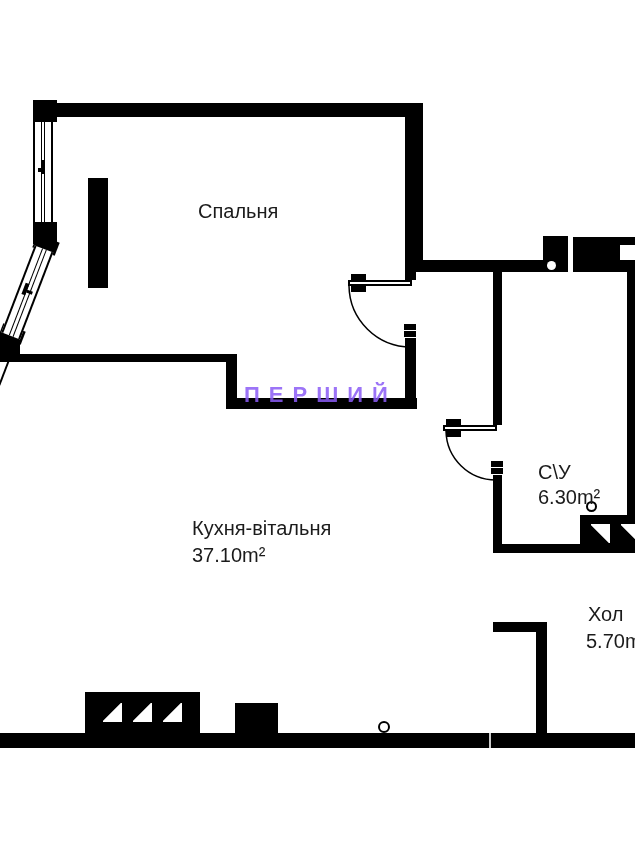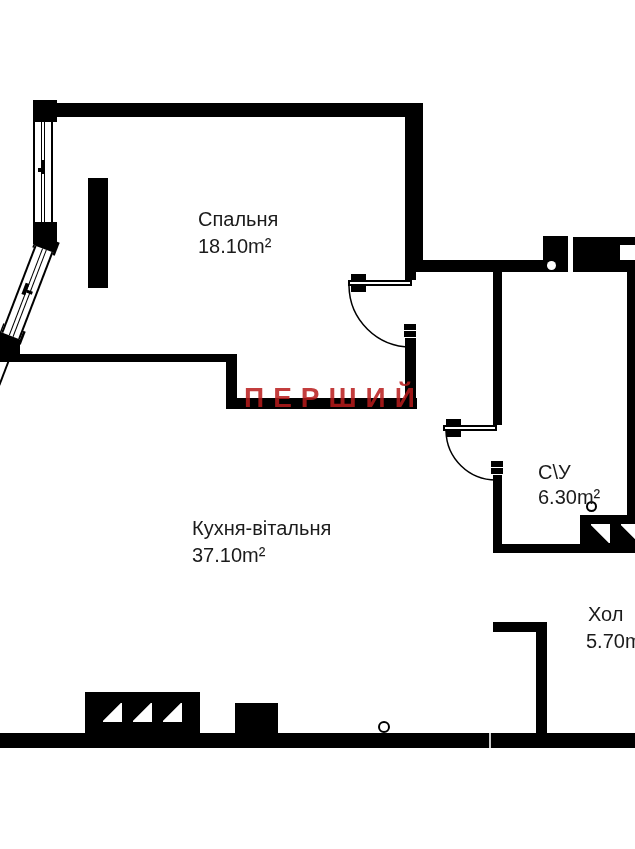--- a/index.html
+++ b/index.html
@@ -22,22 +22,22 @@
   .circle-fill { position:absolute; background:#fff; border-radius:50%; z-index:14; }
   .circle-outline { position:absolute; background:#fff; border:2px solid #000;
                     border-radius:50%; box-sizing:border-box; z-index:14; }
 
   .sq { position:absolute; width:19px; height:19px; z-index:14; }
   .sq.tl { background:linear-gradient(135deg,#000 46%,#fff 48%); }
   .sq.bl { background:linear-gradient(45deg,#000 46%,#fff 48%); }
 
   .label { position:absolute; color:#1b1b1b; font-size:20px; line-height:27px;
            z-index:30; white-space:nowrap; }
-  .watermark { position:absolute; left:244px; top:382px; color:#b91c1c; opacity:.85;
-               font-size:28px; font-weight:bold; letter-spacing:9px; z-index:40;
+  .watermark { position:absolute; left:244px; top:382px; color:#8b5cf6; opacity:.85;
+               font-size:22px; font-weight:bold; letter-spacing:9px; z-index:40;
                white-space:nowrap; }
   svg.arcs { position:absolute; left:0; top:0; z-index:20; }
   .rot { transform-origin:50% 0; }
 </style>
 </head>
 <body>
 
 <div class="plan">
 
   <div class="wall" style="left:33px; top:103px; width:390px; height:14px;"></div>
@@ -112,23 +112,22 @@
 
   <div class="leaf" style="left:443px; top:425px; width:54px; height:6px;"></div>
   <div class="hinge" style="left:446px; top:419px; width:15px; height:7px;"></div>
   <div class="hinge" style="left:446px; top:430px; width:15px; height:7px;"></div>
 
   <svg class="arcs" width="635" height="849" viewBox="0 0 635 849">
     <path d="M 349 286 A 62 62 0 0 0 411 347" fill="none" stroke="#000" stroke-width="1.5"></path>
     <path d="M 446 431 A 50 50 0 0 0 496 480" fill="none" stroke="#000" stroke-width="1.5"></path>
   </svg>
 
-  <div class="label" style="left:198px; top:206px;">
+  <div class="label" style="left:198px; top:198px;text-align:center;">
     <div>Спальня</div>
-    <div>18.10m²</div>
   </div>
 
   <div class="label" style="left:538px; top:424px; line-height:25px;margin-top:36px;">
     <div>С\У</div>
     <div>6.30m²</div>
   </div>
 
   <div class="label" style="left:192px; top:515px;">
     <div>Кухня-вітальня</div>
     <div>37.10m²</div>

